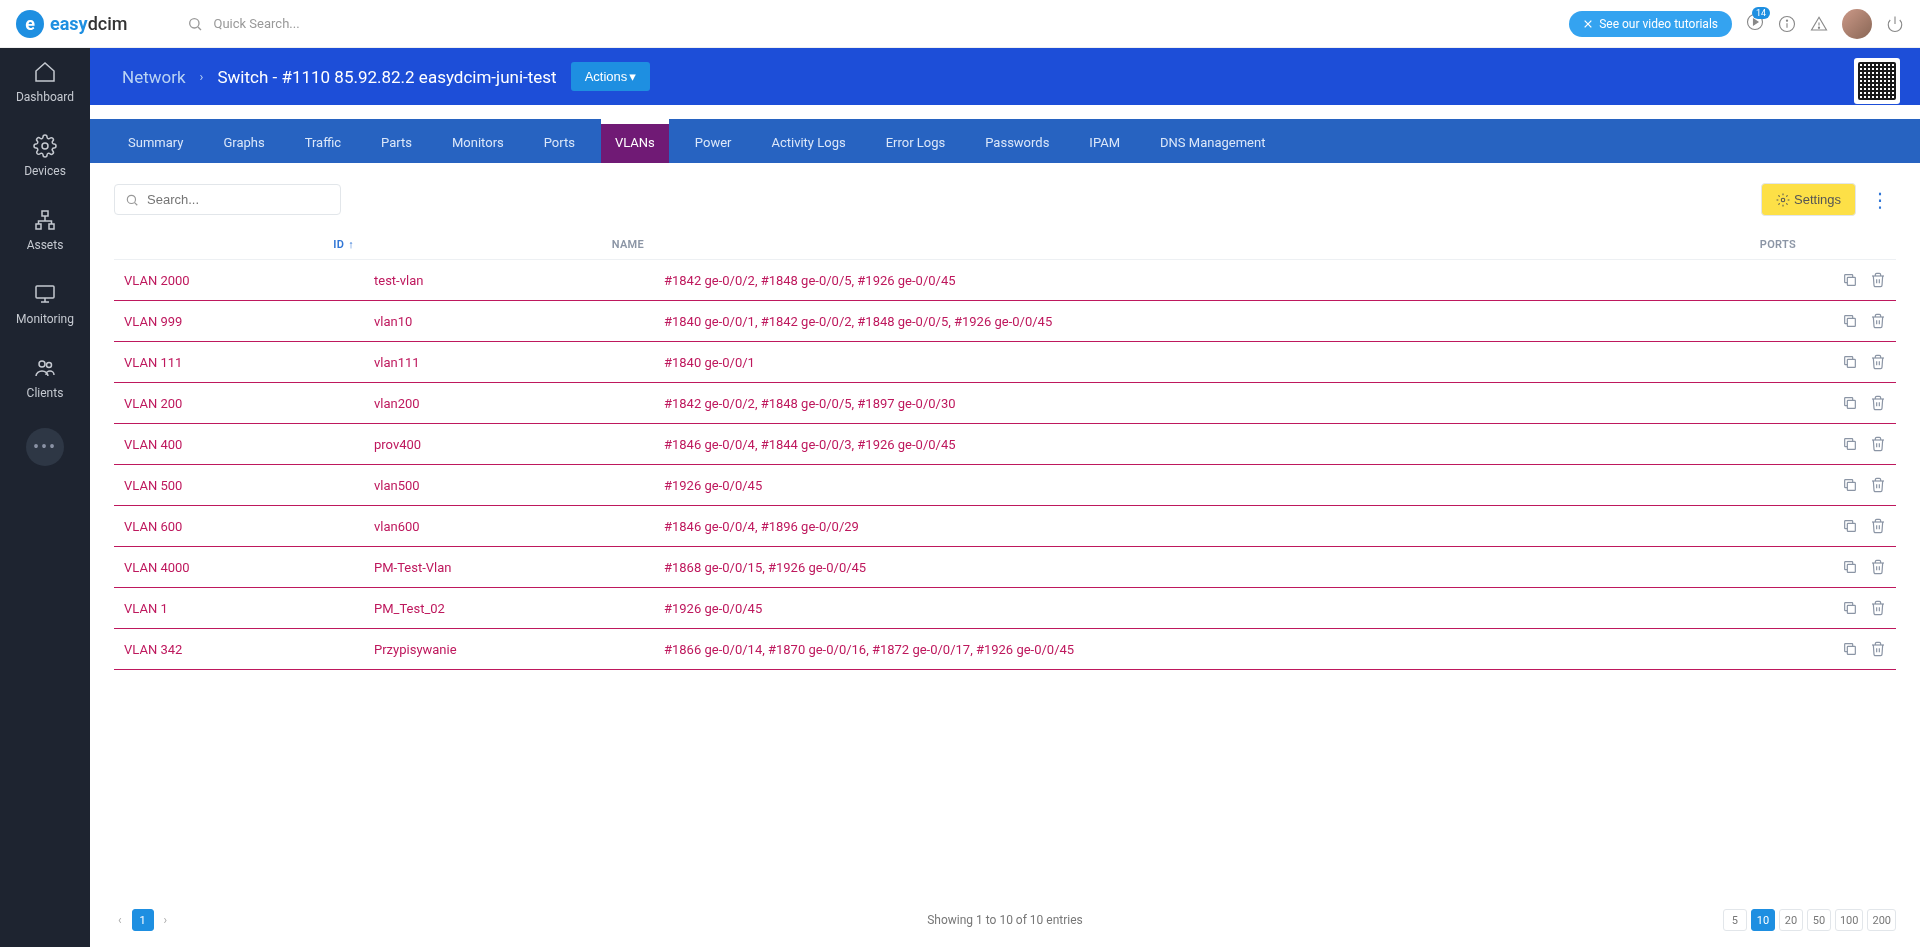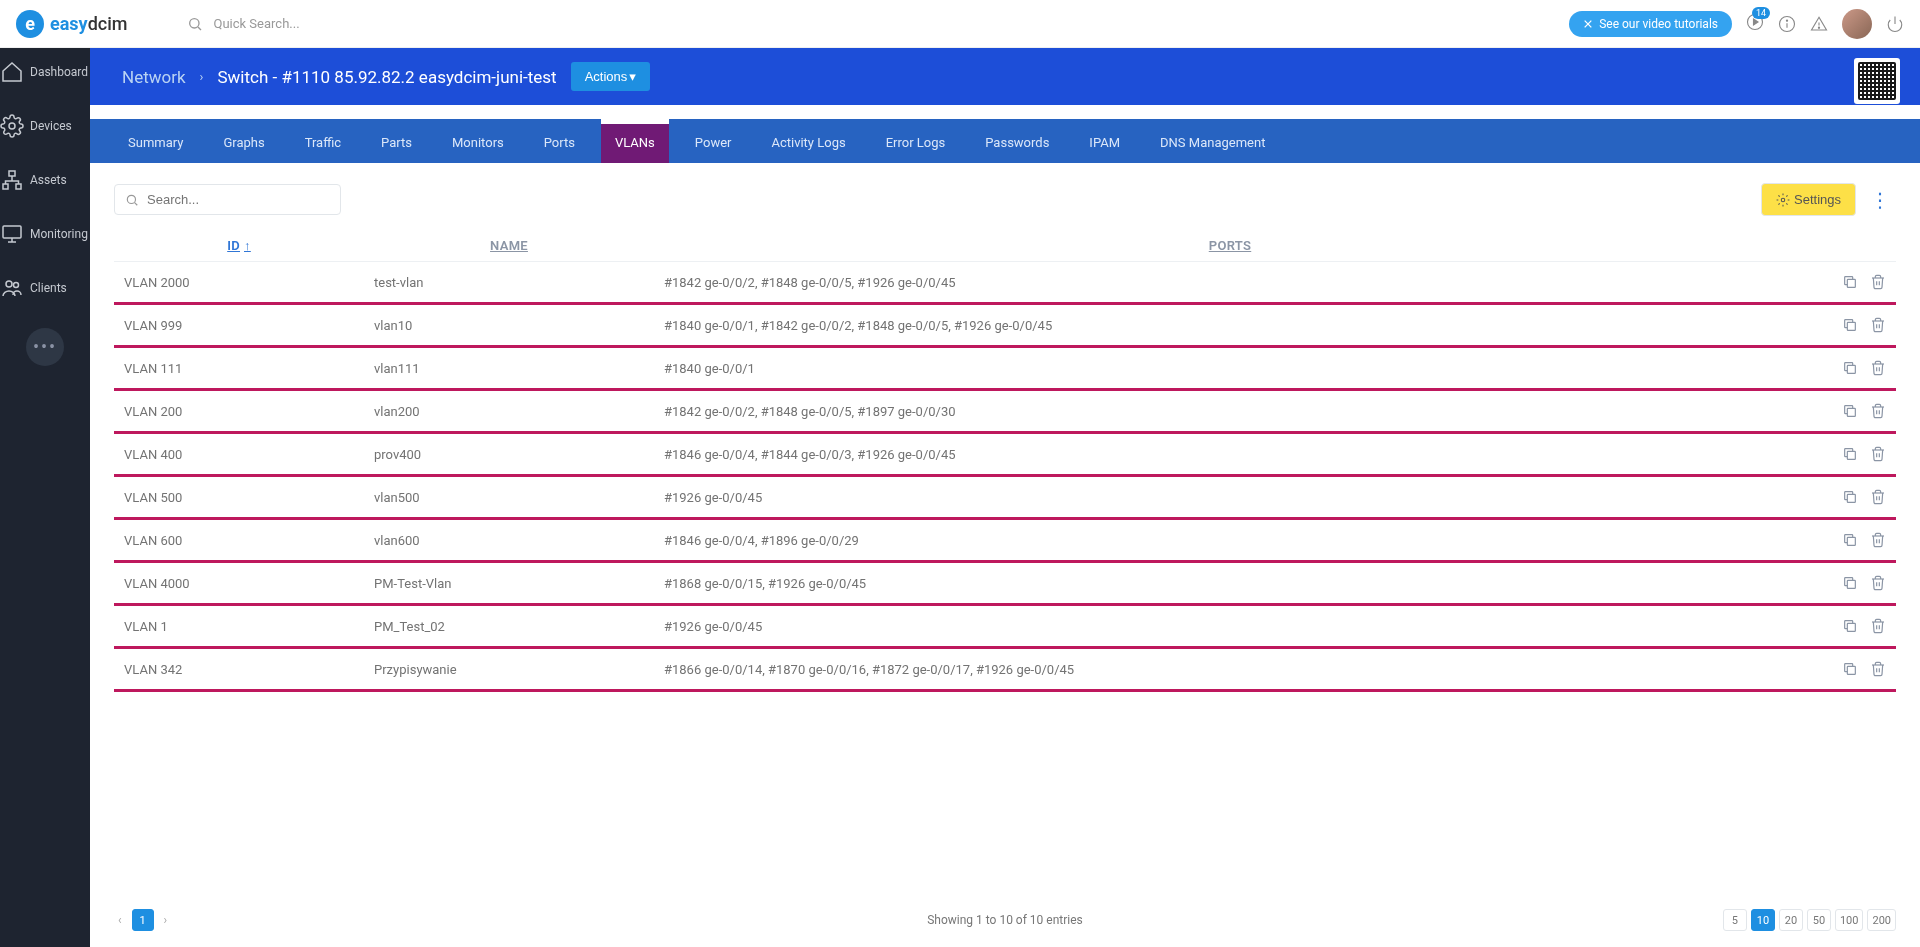--- a/index.html
+++ b/index.html
@@ -16,21 +16,21 @@
 .quick-search svg { width: 16px; height: 16px; }
 .header-right { margin-left: auto; display: flex; align-items: center; gap: 14px; }
 .tutorials-pill { background: #34a3f0; color: #fff; padding: 6px 14px; border-radius: 14px; font-size: 12px; display: flex; align-items: center; gap: 6px; cursor: pointer; }
 .badge-wrap { position: relative; }
 .badge { position: absolute; top: -6px; right: -6px; background: #1e8fe1; color: #fff; font-size: 9px; border-radius: 8px; padding: 1px 4px; min-width: 14px; text-align: center; }
 .hdr-icon { width: 18px; height: 18px; color: #888; cursor: pointer; }
 .avatar { width: 30px; height: 30px; border-radius: 50%; background: linear-gradient(135deg,#c98,#865); cursor: pointer; }
 
 
 .sidebar { width: 90px; background: #1e2430; color: #c5c9d0; padding-top: 48px; display: flex; flex-direction: column; align-items: center; gap: 6px; flex-shrink: 0; }
-.side-item { display: flex; flex-direction: row; align-items: center; gap: 6px; padding: 12px 0; width: 100%; cursor: pointer; font-size: 12px; }
+.side-item { display: flex; flex-direction: column; align-items: center; gap: 6px; padding: 12px 0; width: 100%; cursor: pointer; font-size: 12px; }
 .side-item svg { width: 24px; height: 24px; stroke: #c5c9d0; fill: none; }
 .side-more { width: 38px; height: 38px; border-radius: 50%; background: #2e3745; display: flex; align-items: center; justify-content: center; margin-top: 10px; cursor: pointer; }
 .side-more span { color: #8a92a5; font-size: 18px; letter-spacing: 2px; line-height: 1; }
 
 
 .main { flex: 1; margin-top: 48px; display: flex; flex-direction: column; overflow: hidden; }
 .blue-header { background: #1d4ed8; color: #fff; padding: 14px 24px 0 32px; position: relative; }
 .breadcrumb-row { display: flex; align-items: center; gap: 14px; padding-bottom: 14px; }
 .bc-net { color: #b9d3f3; font-size: 17px; }
 .bc-chevron { color: #b9d3f3; }
@@ -52,24 +52,24 @@
 .toolbar { display: flex; align-items: center; gap: 12px; margin-bottom: 14px; }
 .search-box { display: flex; align-items: center; border: 1px solid #e2e6ea; border-radius: 4px; padding: 7px 10px; width: 227px; color: #999; gap: 8px; }
 .search-box input { border: none; outline: none; flex: 1; font-size: 13px; }
 .toolbar-right { margin-left: auto; display: flex; align-items: center; gap: 8px; }
 .settings-btn { display: flex; align-items: center; gap: 4px; border: 1px solid #e2e6ea; border-radius: 4px; padding: 8px 14px; background: #fde047; cursor: pointer; color: #555; font-size: 13px; }
 .kebab { color: #3076d6; font-size: 20px; cursor: pointer; padding: 0 6px; }
 
 
 .table-wrap { flex: 1; overflow: auto; }
 table { width: 100%; border-collapse: collapse; }
-thead th { text-align: center; font-size: 13px; font-weight: 600; color: #8b95a5; letter-spacing: 0.3px; padding: 8px 10px; border-bottom: 1px solid #edf0f3; text-decoration: underline; }
+thead th { text-align: right; font-size: 11px; font-weight: 600; color: #8b95a5; letter-spacing: 0.3px; padding: 8px 10px; border-bottom: 1px solid #edf0f3; }
 thead th.id-col { color: #3076d6; }
 thead th .sort-arrow { color: #3076d6; margin-left: 4px; }
-tbody td { padding: 12px 10px; font-size: 13px; color: #737373; border-bottom: 3px solid #be185d; }
+tbody td { padding: 12px 10px; font-size: 13px; color: #be185d; border-bottom: 1px solid #be185d; }
 .row-actions { display: flex; gap: 12px; justify-content: flex-end; }
 .row-actions svg { width: 16px; height: 16px; color: #8b95a5; cursor: pointer; }
 
 
 .table-footer { display: flex; align-items: center; padding: 22px 0 4px; font-size: 12px; color: #777; }
 .pager { display: flex; align-items: center; gap: 6px; }
 .pager-btn { width: 22px; height: 22px; display: flex; align-items: center; justify-content: center; border: 1px solid #e2e6ea; border-radius: 3px; background: #fff; color: #777; cursor: pointer; font-size: 11px; }
 .pager-btn.active { background: #1e8fe1; border-color: #1e8fe1; color: #fff; }
 .pager-chev { color: #aaa; cursor: pointer; padding: 0 4px; }
 .footer-center { position: absolute; left: 50%; transform: translateX(-50%); }

